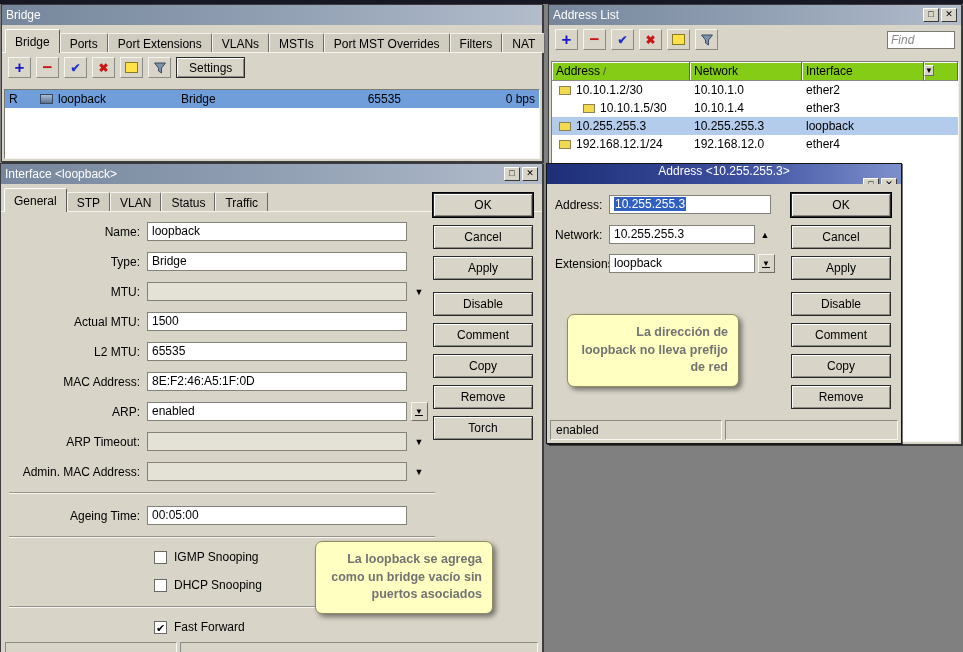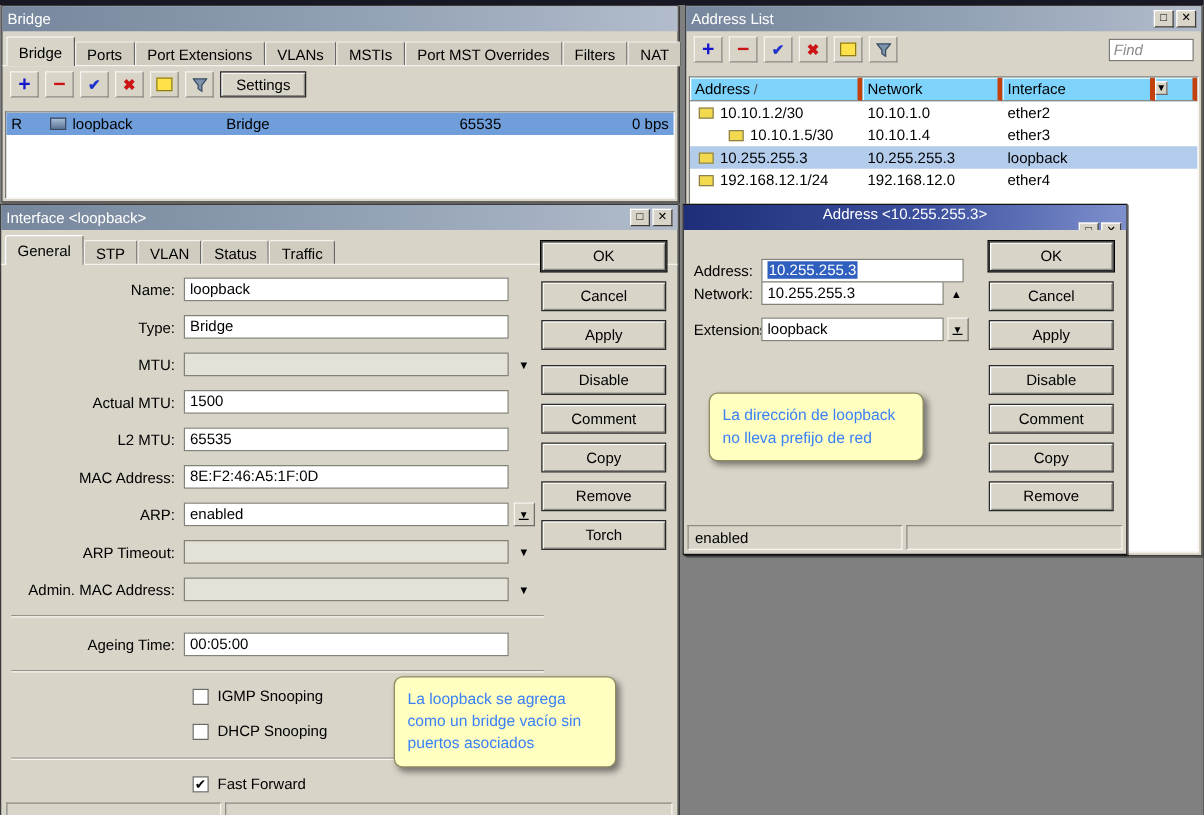--- a/index.html
+++ b/index.html
@@ -40,21 +40,21 @@
   .g-comment{width:13px;height:11px;background:#ffe24a;border:1px solid #8a7c1e;}
   .pushbtn{height:21px;padding:2px 12px;font-size:12px;background:#d8d4c8;border:1px solid #2a2a2a;
            box-shadow:inset 1px 1px 0 #fff,inset -1px -1px 0 #8a8a84;color:#000;}
   .find{width:68px;height:18px;border:1px solid #7a7a74;font-size:12px;padding:0 3px;background:#fff;}
   .find::placeholder{font-style:italic;color:#8a8a8a;}
 
   
   .grid{position:absolute;background:#fff;border:1px solid;
         border-color:#7a7a74 #f6f4ee #f6f4ee #7a7a74;overflow:hidden;}
   .ghead{display:flex;}
-  .gh{background:#7dd3fc;border-right:4px solid #c2410c;border-bottom:1px solid #8a8a84;
+  .gh{background:#84cc16;border-right:1px solid #c2410c;border-bottom:1px solid #8a8a84;
       box-shadow:inset 1px 1px 0 #fff;font-size:12px;padding:2px 4px;height:19px;
       white-space:nowrap;overflow:hidden;color:#000;}
   .grow{display:flex;height:18px;align-items:center;font-size:12px;color:#000;}
   .gcell{padding:0 4px;white-space:nowrap;overflow:hidden;display:flex;align-items:center;height:18px;}
   .num{justify-content:flex-end;}
   .sel-active{background:#6f9edb;}
   .sel-inactive{background:#b3ccec;}
   .sortg{color:#4a4a4a;margin-left:3px;font-size:11px;}
   .colbtn{margin-left:auto;width:19px;height:19px;background:#d8d4c8;border:1px solid;
           border-color:#fff #6a6a6a #6a6a6a #fff;font-size:8px;text-align:center;line-height:17px;}
@@ -87,22 +87,22 @@
        display:flex;align-items:center;justify-content:center;}
   .btn.default{box-shadow:0 0 0 1px #000,inset 1px 1px 0 #fff,inset -1px -1px 0 #8a8a84;}
 
   
   .statusbar{position:absolute;display:flex;gap:3px;}
   .scell{background:#d8d4c8;border:1px solid;border-color:#8a8a84 #f8f6f0 #f8f6f0 #8a8a84;
          height:20px;font-size:12px;padding:2px 5px;color:#000;}
 
   
   .note{position:absolute;background:#ffffc2;border:1px solid #8f8c62;border-radius:7px;
-        box-shadow:3px 3px 5px rgba(0,0,0,.45);padding:9px 10px;font-size:12.5px;font-weight:normal;
-        color:#3b82f6;text-align:left;line-height:1.4;z-index:6;}
+        box-shadow:3px 3px 5px rgba(0,0,0,.45);padding:9px 10px;font-size:12.5px;font-weight:bold;
+        color:#737373;text-align:right;line-height:1.4;z-index:6;}
 
   .seltext{background:#2f5fbf;color:#fff;padding:0 1px;}
   .funnel{display:block;}
 </style>
 </head>
 <body>
 
 <div id="desktop">
   <div class="edge-strip"></div>
 
@@ -339,21 +339,21 @@
 
   <section class="win" style="left:546px;top:163px;width:356px;height:281px;z-index:4;border-color:#141414;">
     <div class="tbar active">
       <span>Address &lt;10.255.255.3&gt;</span>
       <span class="tbtns">
         <span class="wbtn">□</span>
         <span class="wbtn">✕</span>
       </span>
     </div>
 
-    <div class="frow" style="position:absolute;left:8px;top:31px;width:330px;margin-top:12px;">
+    <div class="frow" style="position:absolute;left:8px;top:31px;width:330px;">
       <span class="flabel" style="width:54px;text-align:left;">Address:</span>
       <span class="finput" style="width:162px;"><span class="seltext">10.255.255.3</span></span>
     </div>
     <div class="frow" style="position:absolute;left:8px;top:61px;width:330px;">
       <span class="flabel" style="width:54px;text-align:center;">Network:</span>
       <span class="finput" style="width:146px;">10.255.255.3</span>
       <span class="arrowzone" style="width:20px;">
           <span class="plain-arrow">▲</span>
         </span>
     </div>

